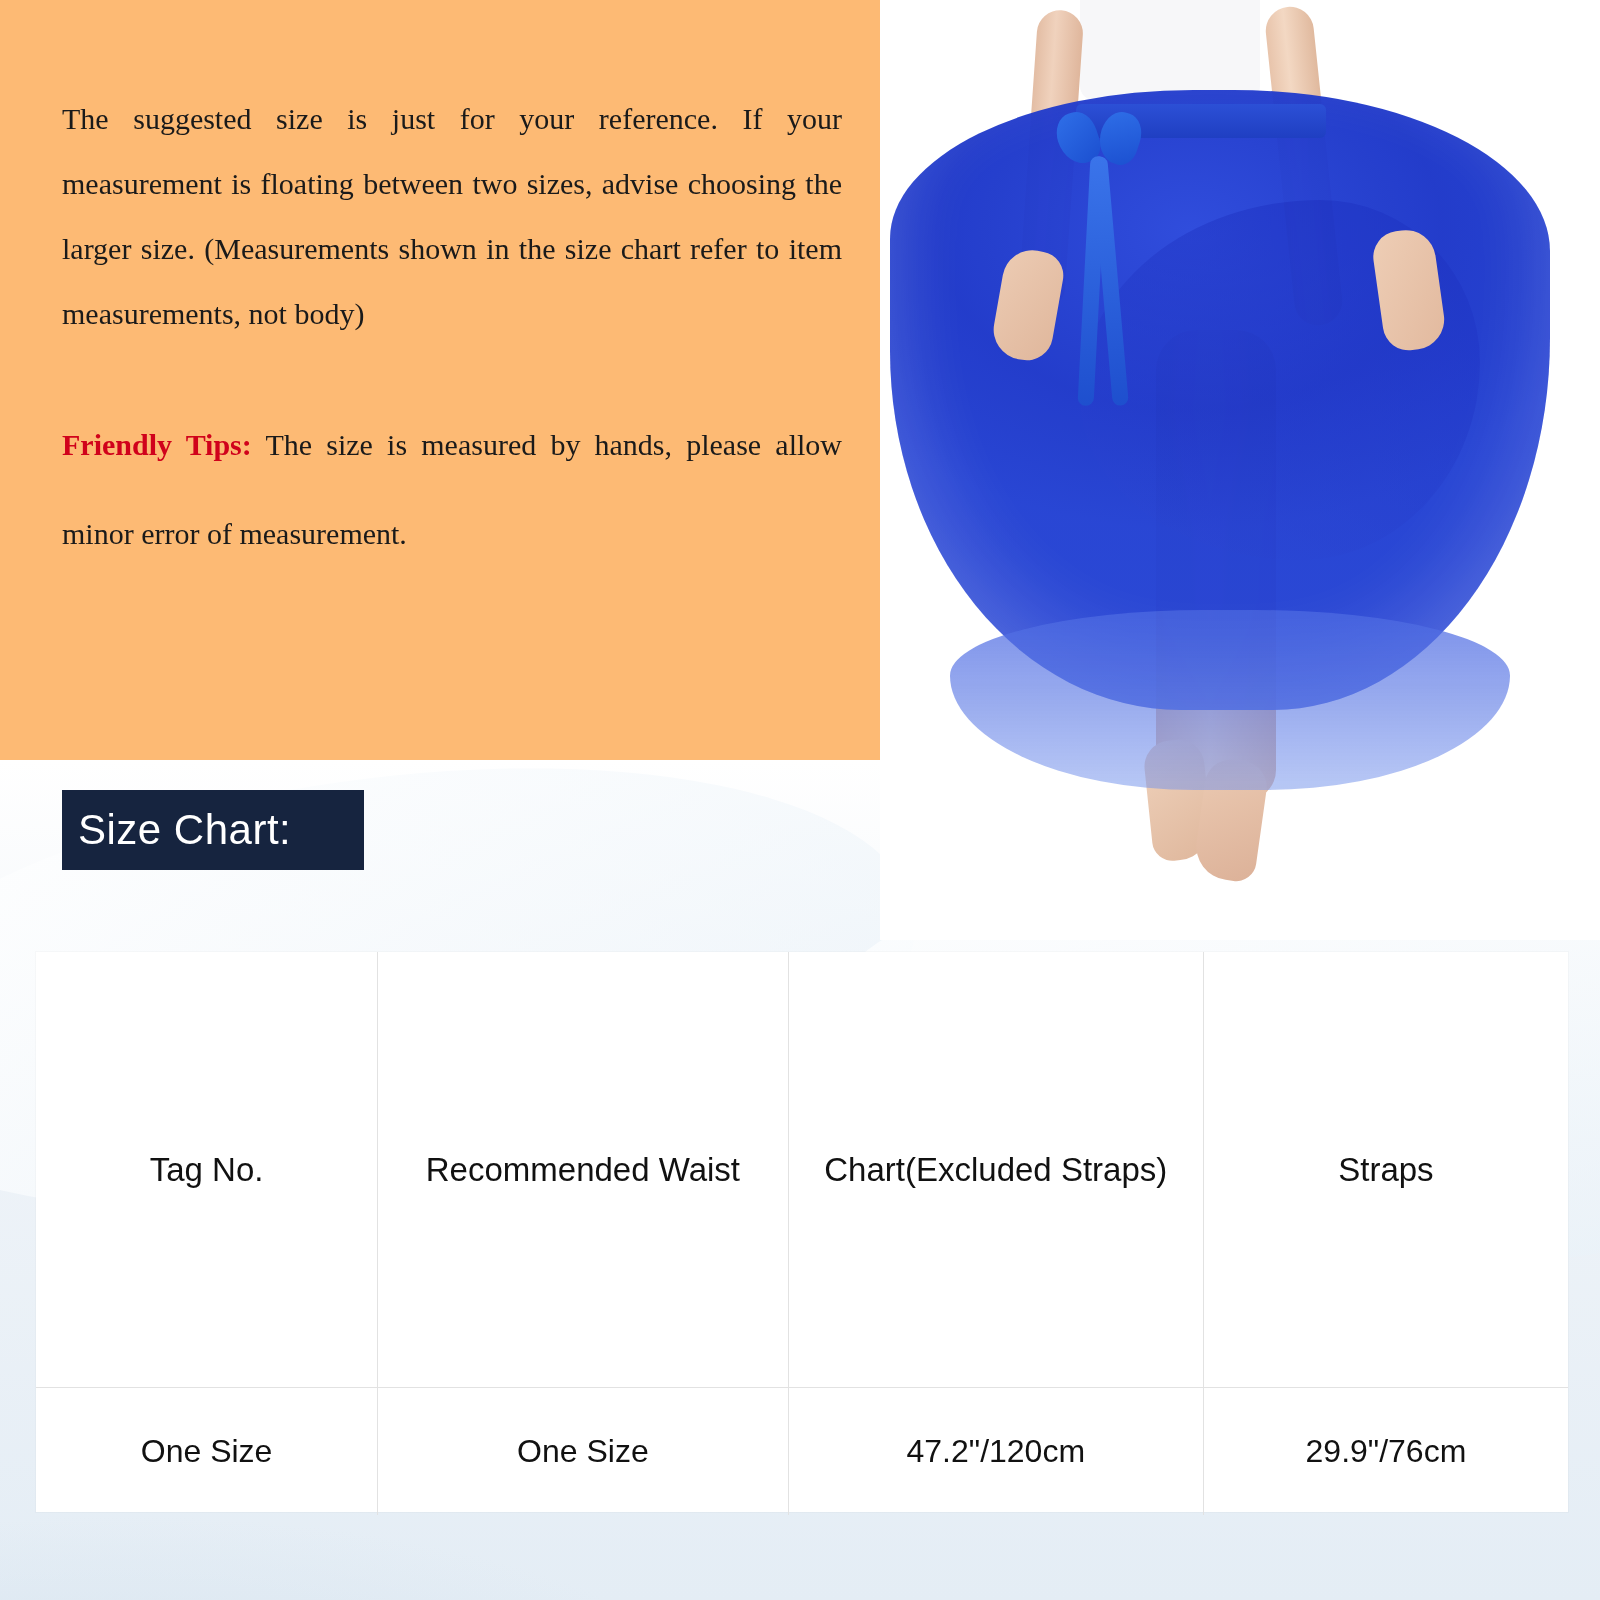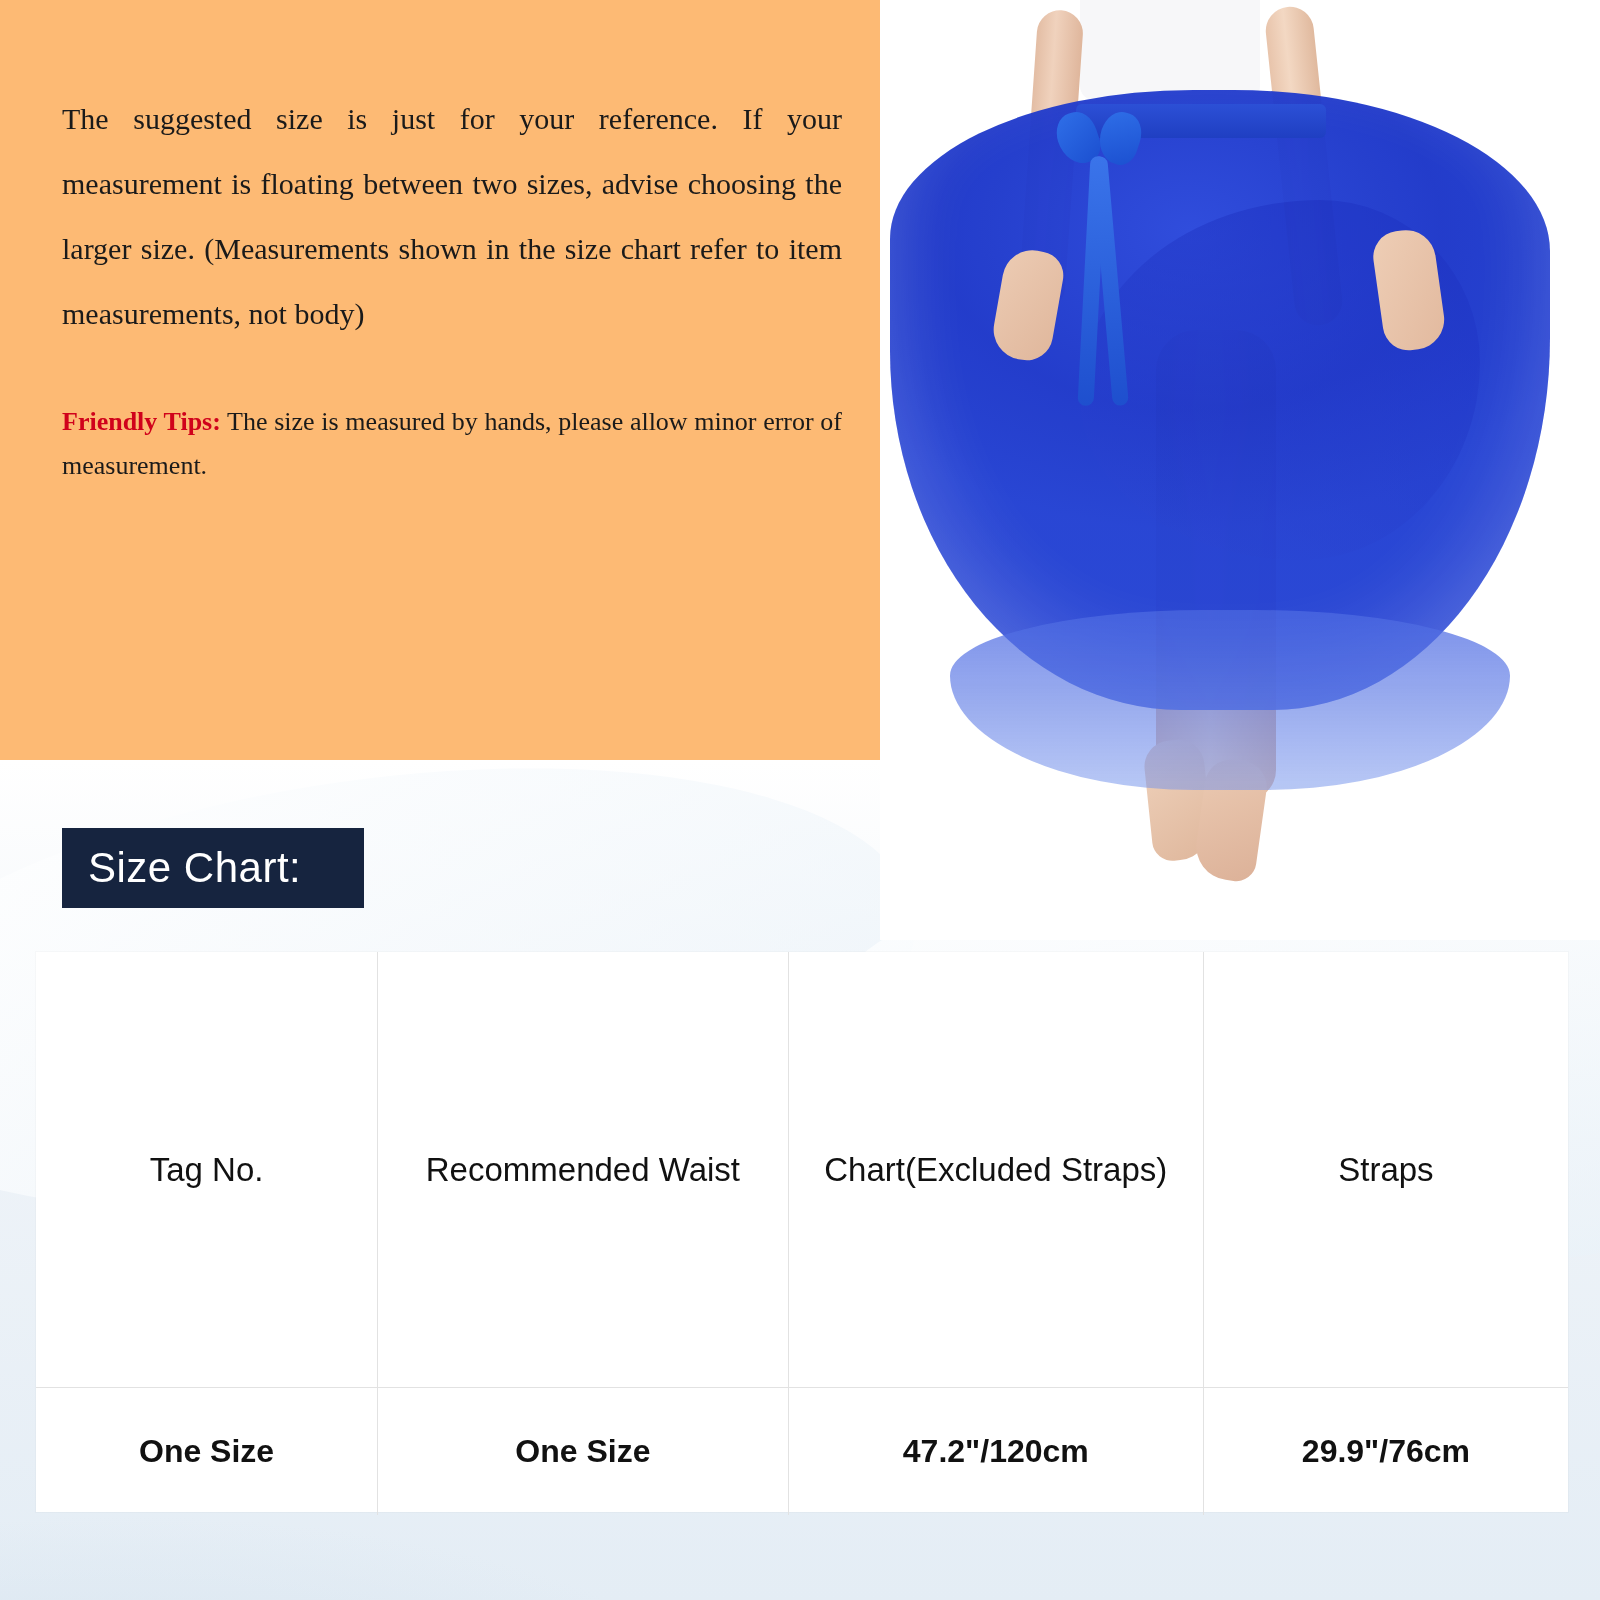--- a/index.html
+++ b/index.html
@@ -68,46 +68,46 @@
   .para {
     font-size: 30px;
     line-height: 65px;
     text-align: justify;
     text-justify: inter-word;
     margin: 0;
     color: #1a1a1a;
   }
   .para-1 { margin-bottom: 54px; }
   .tips-line {
-    font-size: 26px;
-    line-height: 44px;
+    font-size: 30px;
+    line-height: 89px;
     text-align: justify;
     margin: 0;
     color: #1a1a1a;
   }
   .tips-label {
     color: #d0021b;
     font-weight: bold;
     font-family: "Liberation Serif", serif;
   }
   .para-3 {
     margin-top: 0;
   }
 
   
   .size-chart-banner {
     position: absolute;
     left: 62px;
-    top: 828px;
+    top: 790px;
     width: 302px;
     height: 80px;
     background: #16243f;
     display: flex;
     align-items: center;
-    padding-left: 26px;
+    padding-left: 16px;
     box-sizing: border-box;
   }
   .size-chart-banner span {
     color: #ffffff;
     font-size: 42px;
     font-family: "Liberation Sans", sans-serif;
     letter-spacing: 0.5px;
   }
 
   
@@ -299,21 +299,21 @@
   }
   table.size-table thead th {
     height: 435px;
     font-size: 33px;
     font-weight: normal;
     padding: 0 6px;
   }
   table.size-table tbody td {
     height: 125px;
     font-size: 32px;
-    font-weight: bold;
+    font-weight: normal;
   }
   table.size-table col.c1 { width: 22.3%; }
   table.size-table col.c2 { width: 26.8%; }
   table.size-table col.c3 { width: 27.1%; }
   table.size-table col.c4 { width: 23.8%; }
   table.size-table tr > *:first-child { border-left: none; }
   table.size-table tr > *:last-child { border-right: none; }
   table.size-table thead tr th { border-top: none; }
   table.size-table tbody tr:last-child td { border-bottom: none; }
 </style>

